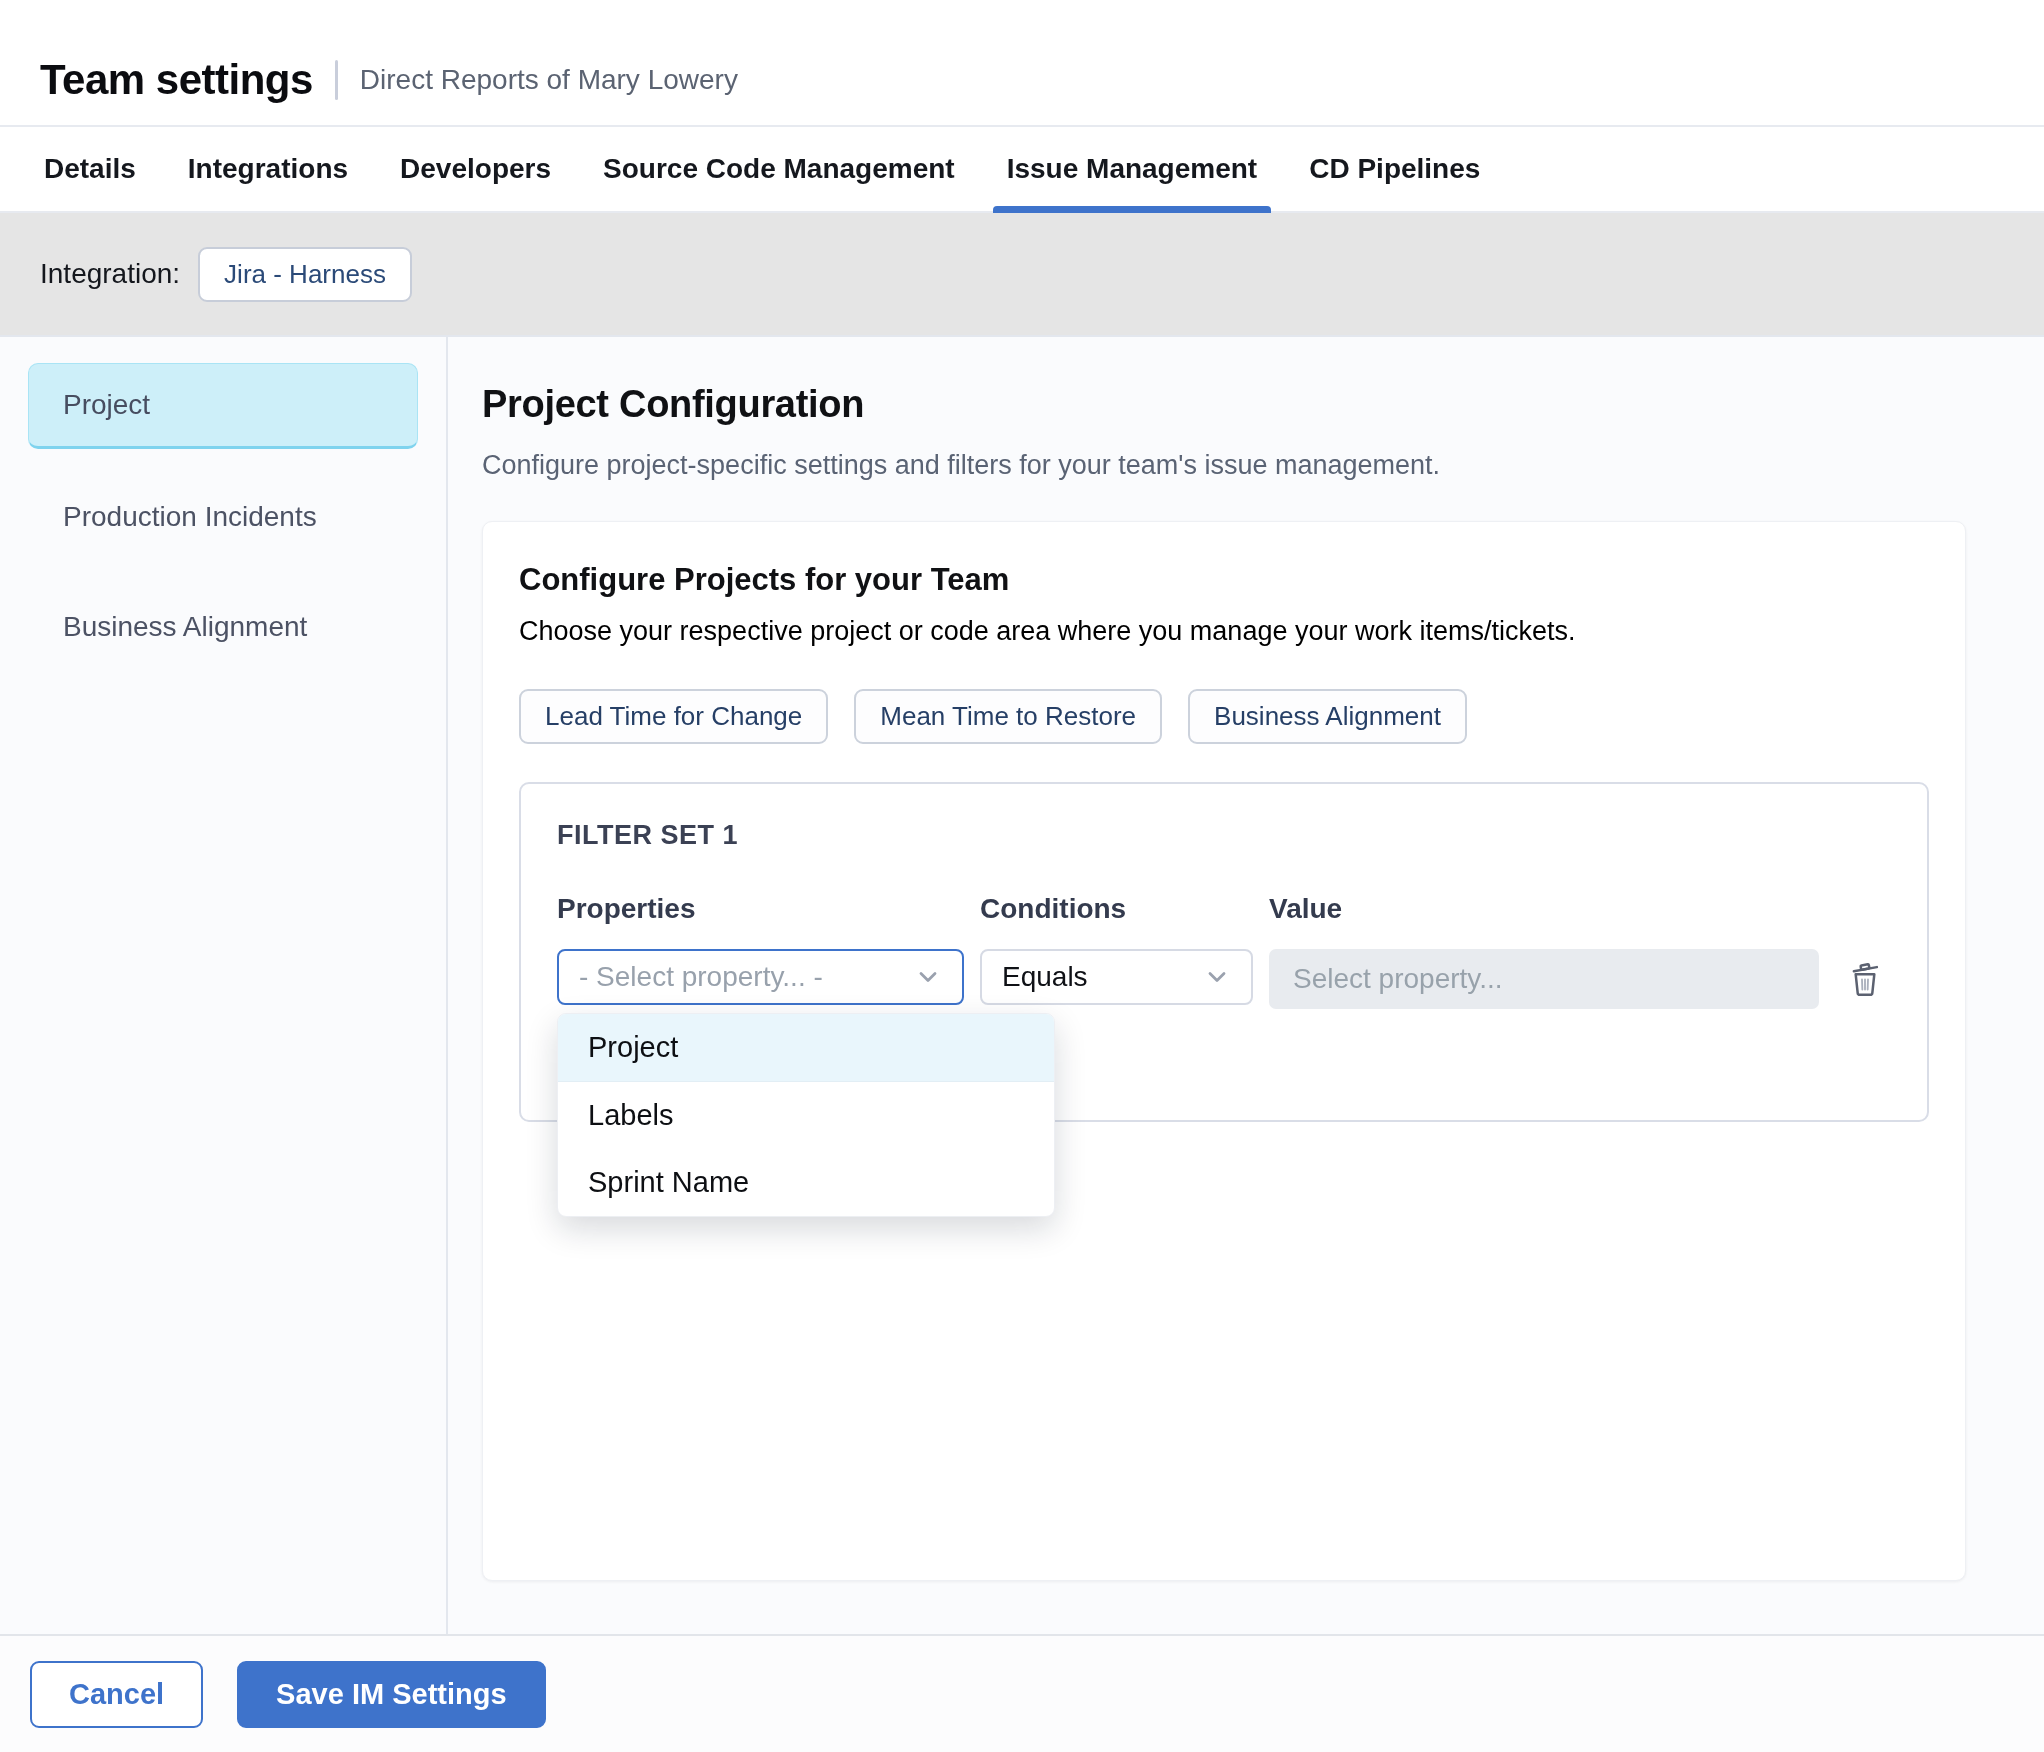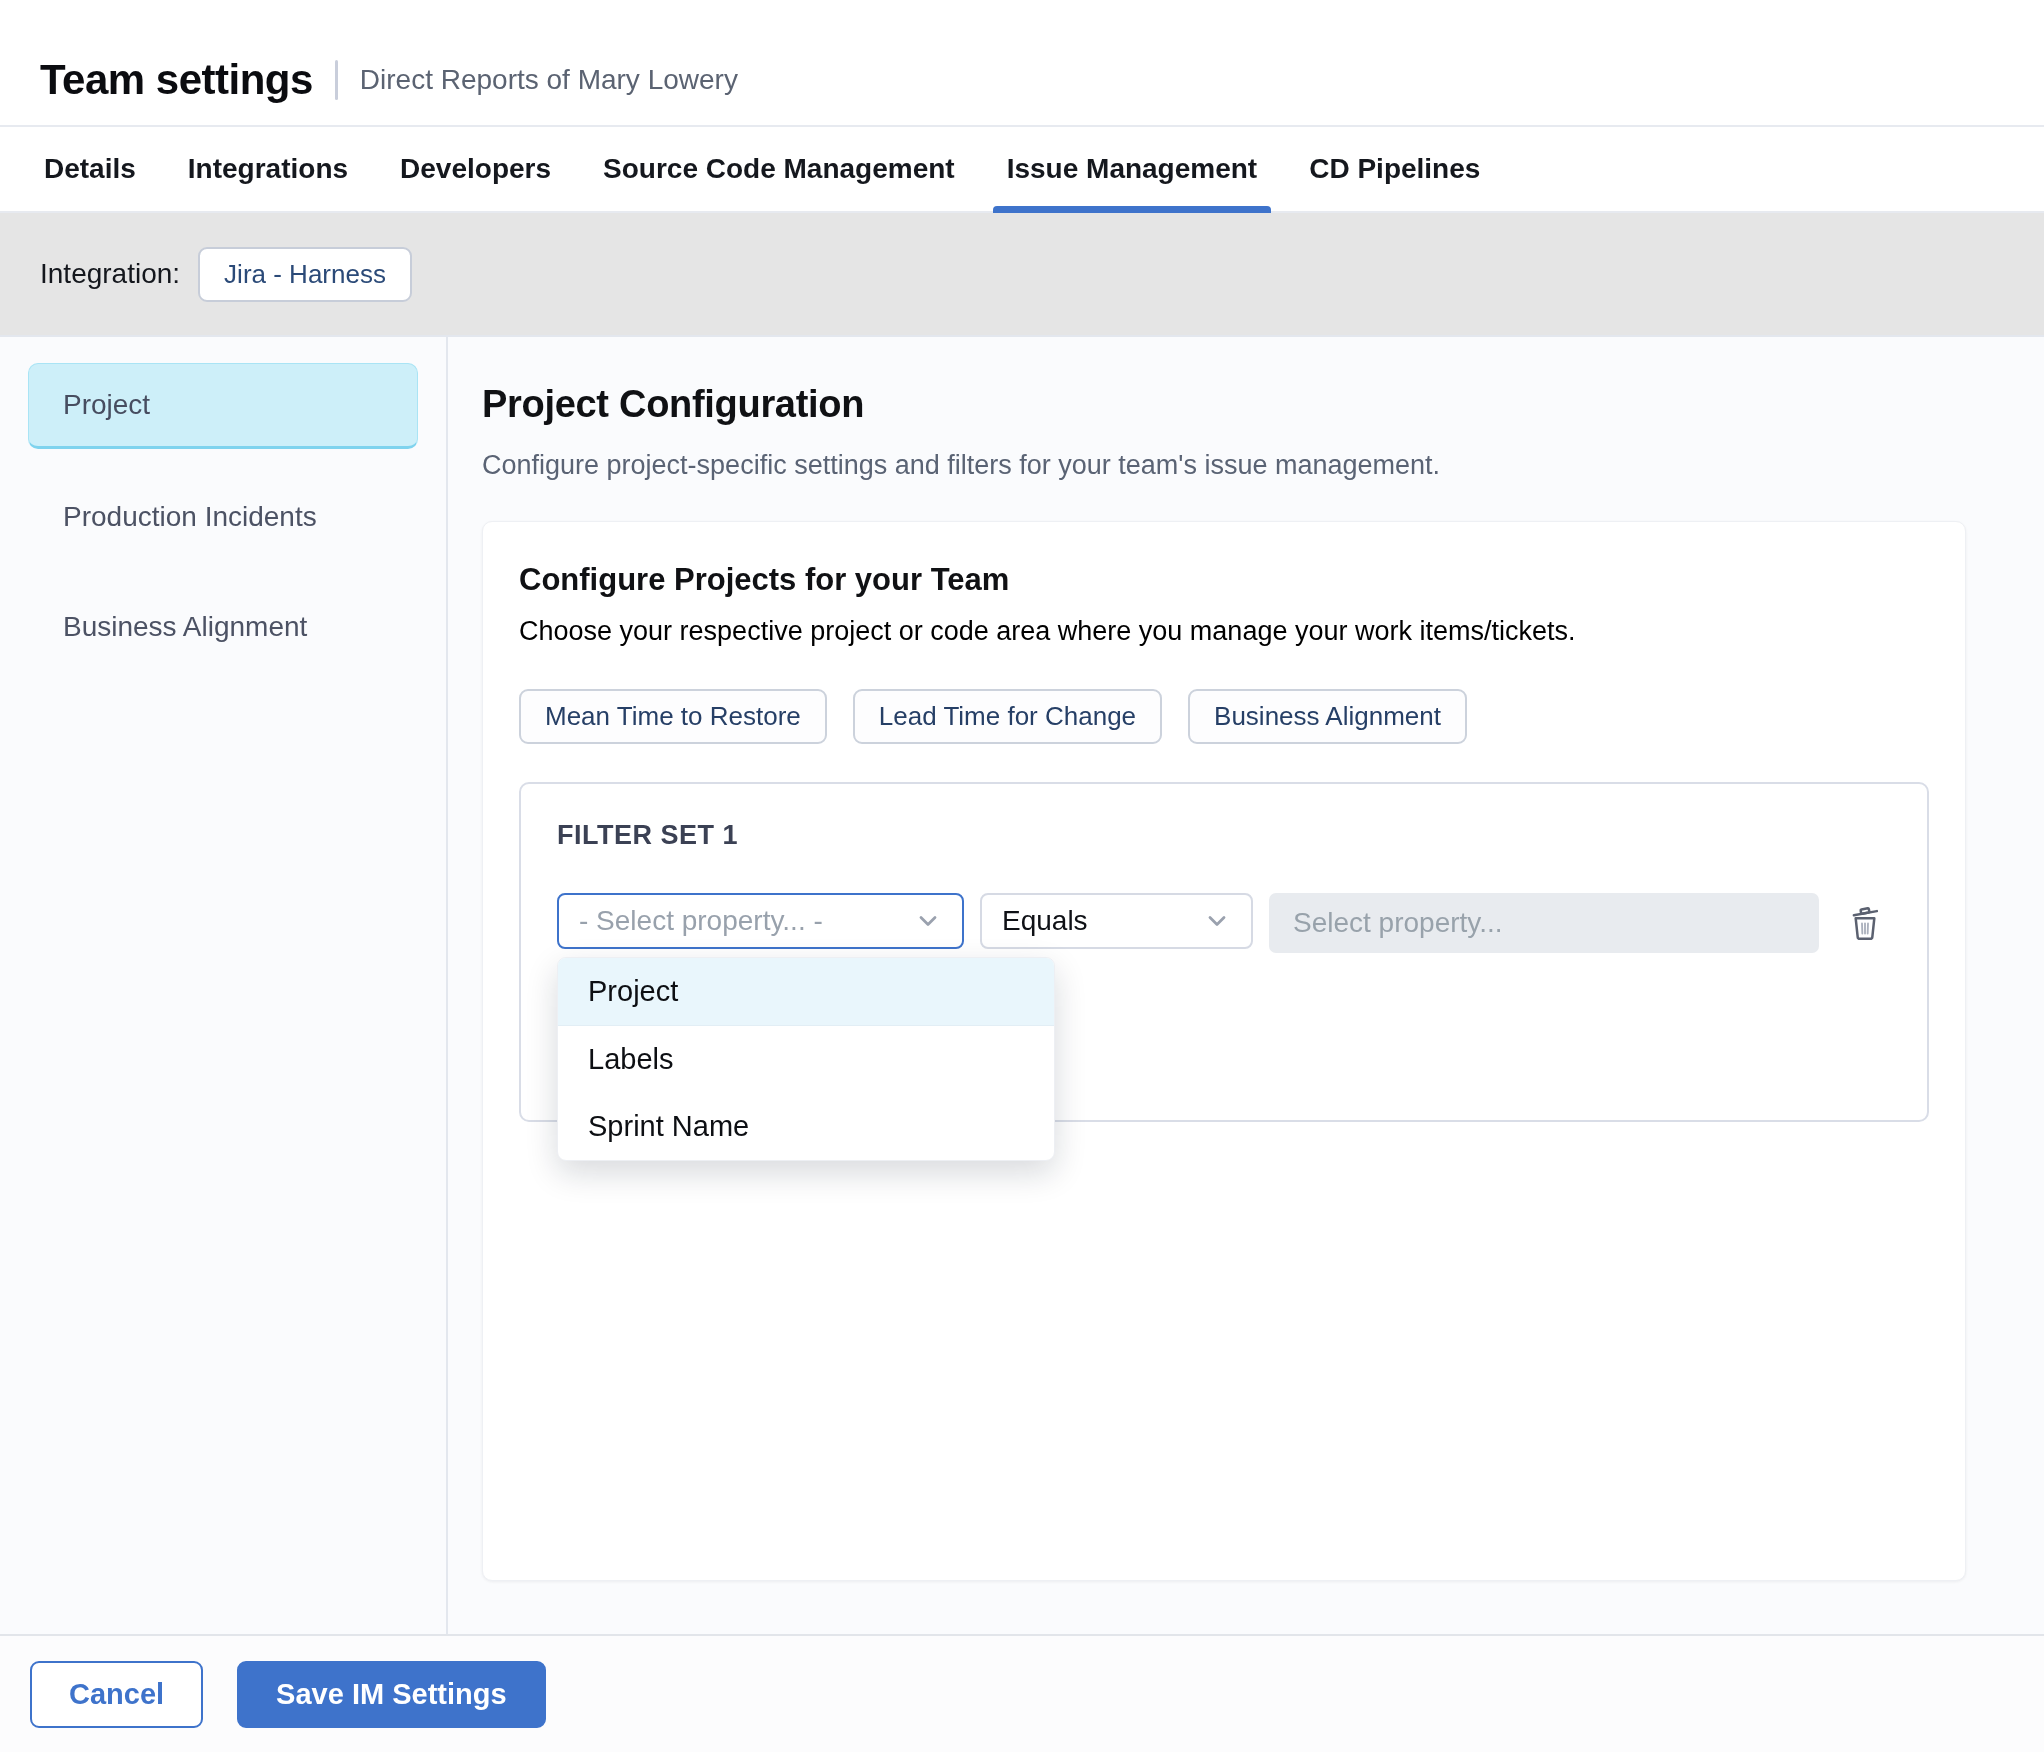--- a/index.html
+++ b/index.html
@@ -103,28 +103,33 @@
 
     <div class="main">
       <h1>Project Configuration</h1>
       <div class="page-sub">Configure project-specific settings and filters for your team's issue management.</div>
 
       <div class="card">
         <h2>Configure Projects for your Team</h2>
         <div class="card-sub">Choose your respective project or code area where you manage your work items/tickets.</div>
 
         <div class="chips">
+          <button class="chip">Lead Time for Change</button>
           <button class="chip">Mean Time to Restore</button>
-          <button class="chip">Lead Time for Change</button>
           <button class="chip">Business Alignment</button>
         </div>
 
         <div class="filter-box">
           <div class="filter-title">FILTER SET 1</div>
 
+          <div class="filter-grid">
+            <div class="fcol-1 col-label">Properties</div>
+            <div class="fcol-2 col-label">Conditions</div>
+            <div class="fcol-3 col-label">Value</div>
+          </div>
 
           <div class="filter-grid">
 
             <div class="fcol-1 dd-wrap">
               <div class="select select-properties">
                 <span class="val">- Select property... -</span>
                 <svg class="chev" width="28" height="28" viewBox="0 0 24 24" fill="none" stroke="#9aa1ae" stroke-width="2.4" stroke-linecap="round" stroke-linejoin="round">
                     <polyline points="6 9 12 15 18 9"></polyline>
                   </svg>
               </div>

